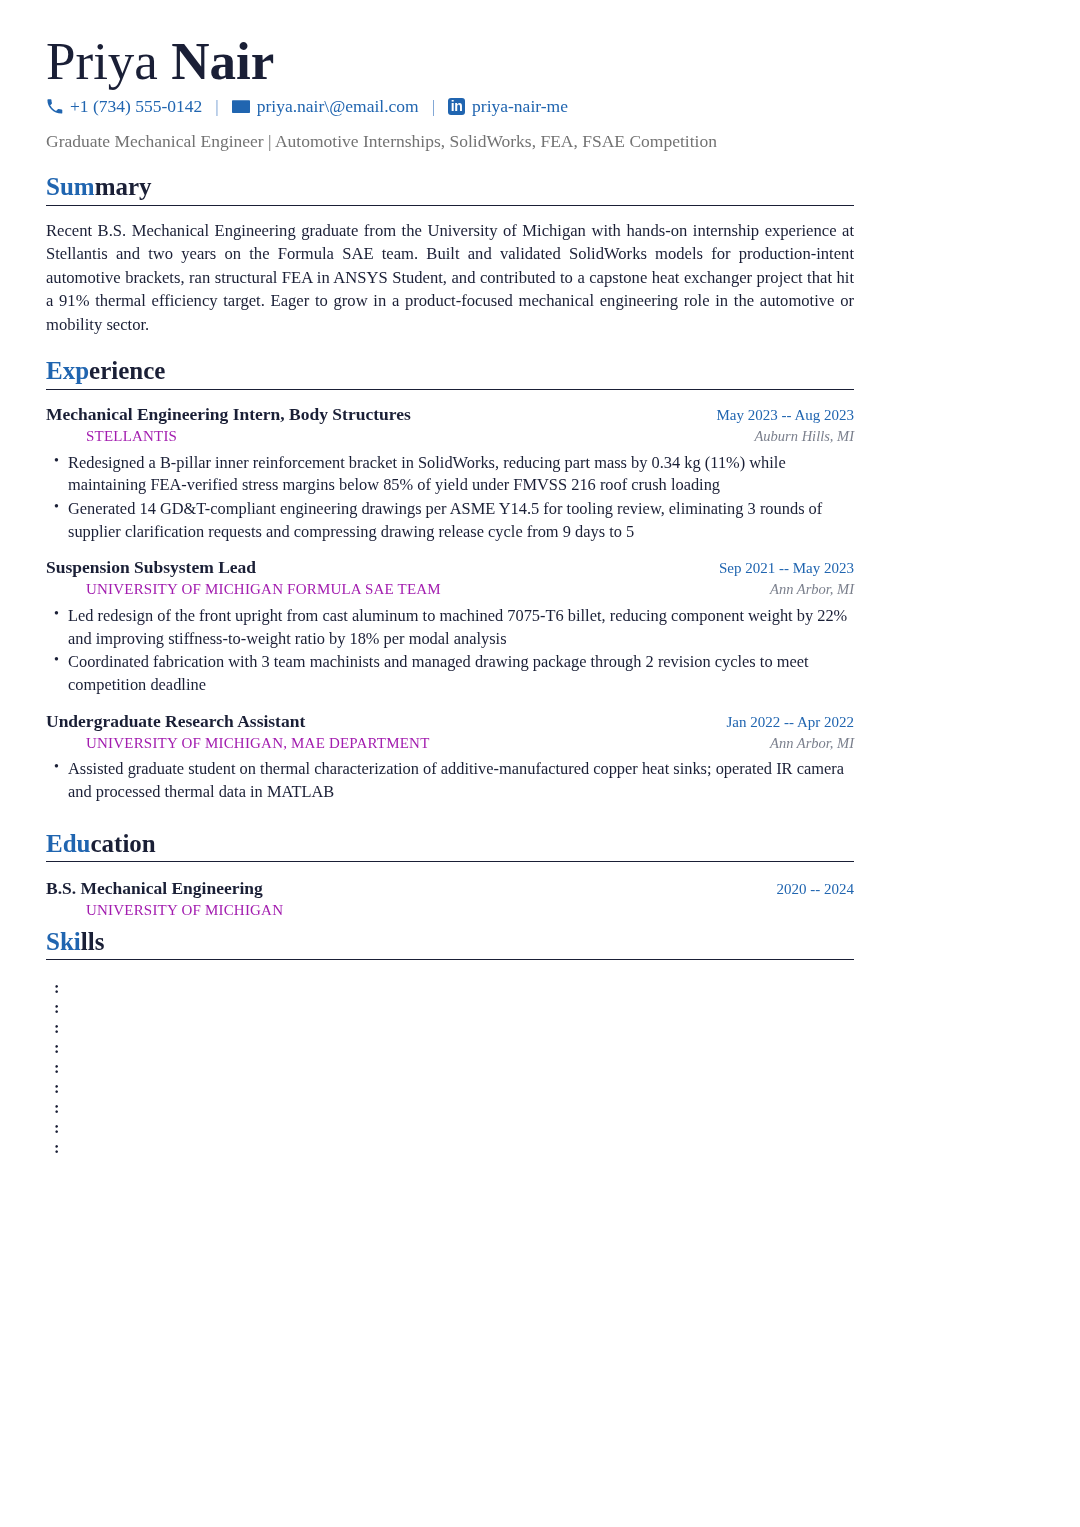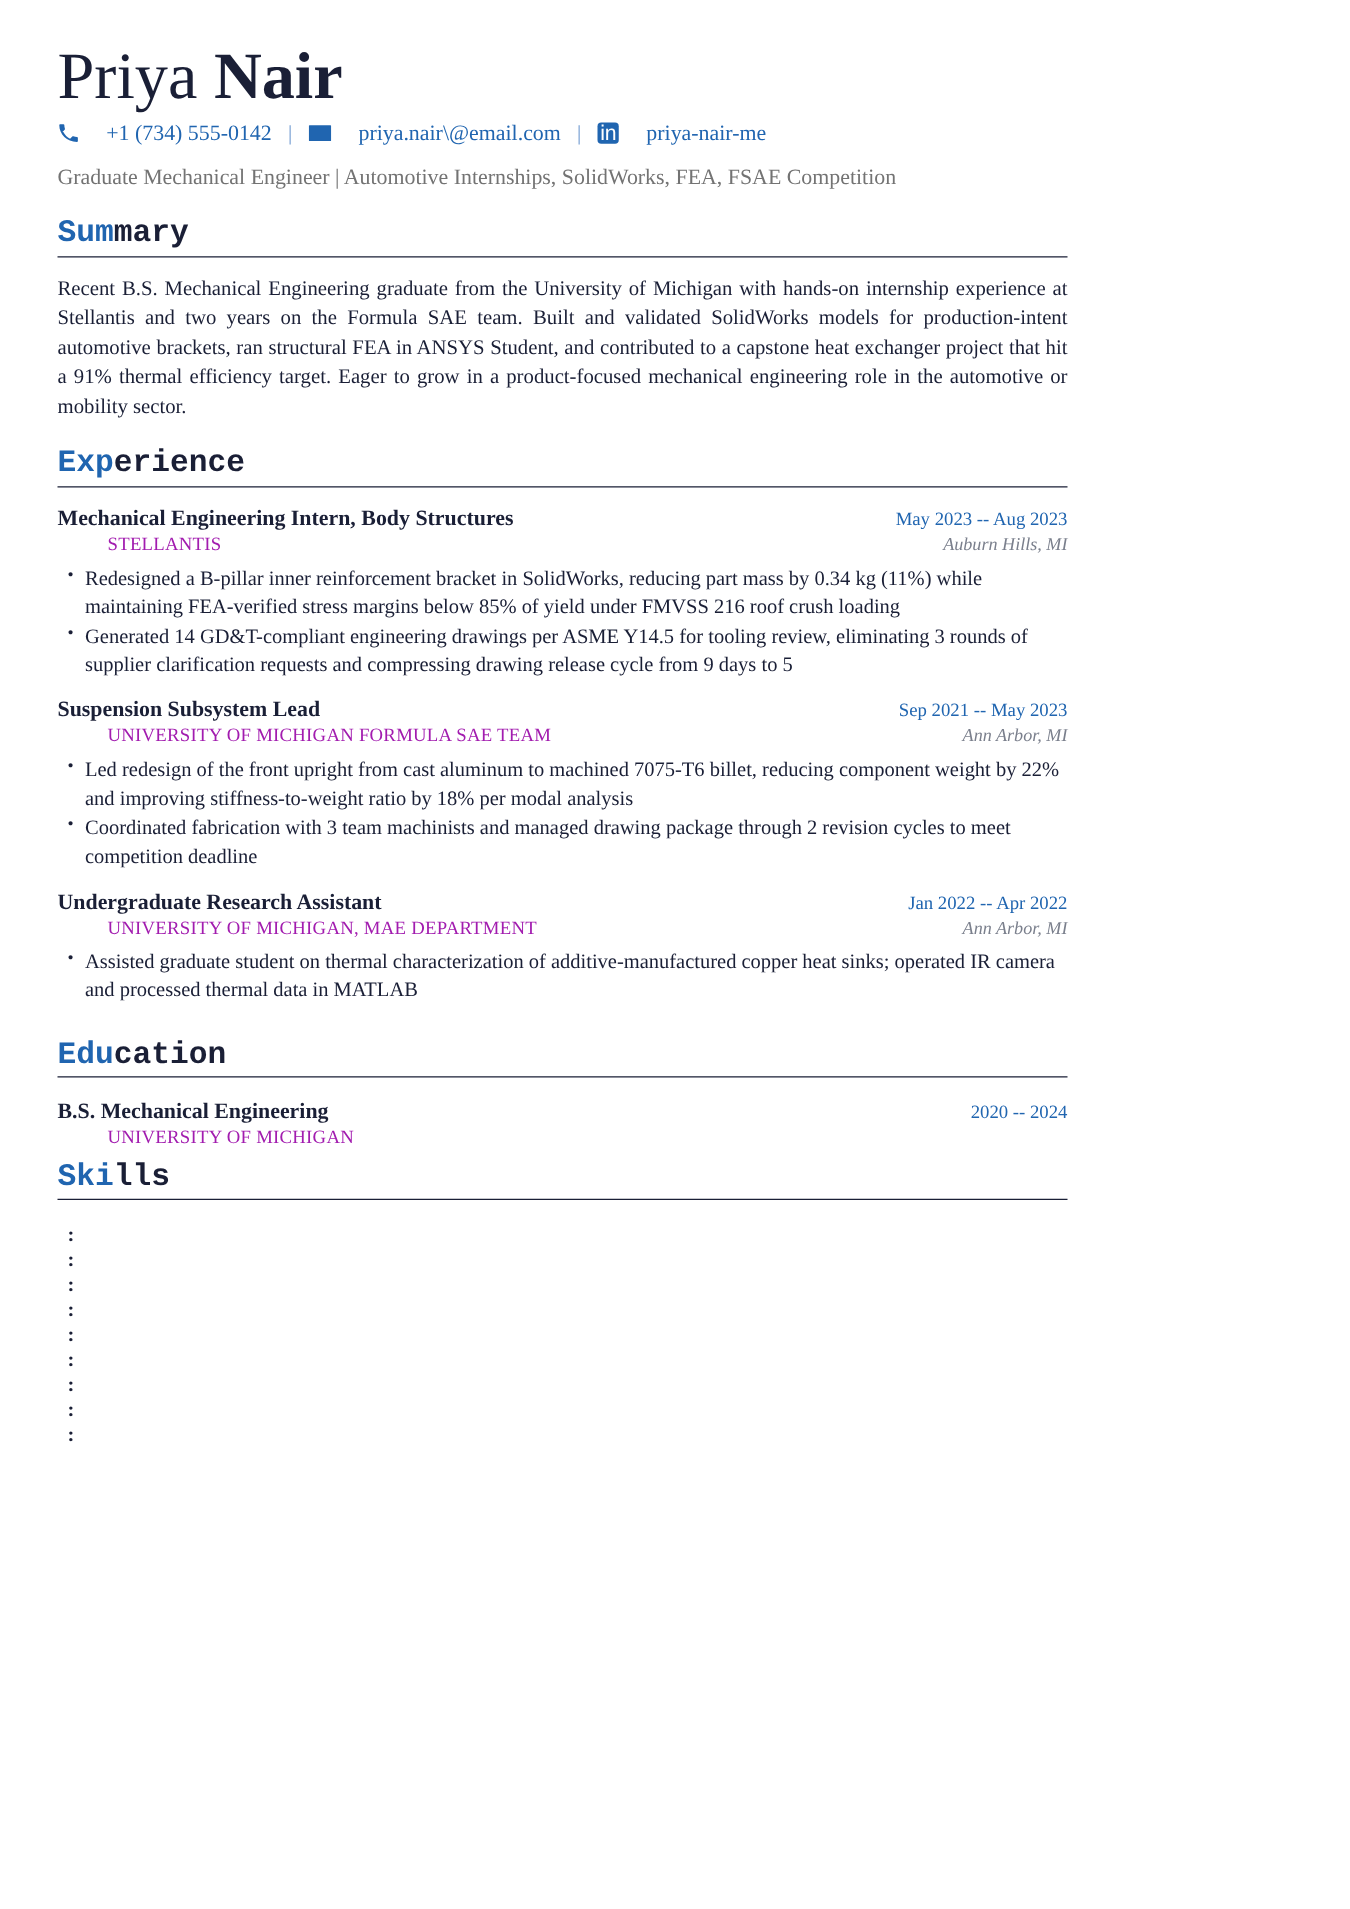--- a/index.html
+++ b/index.html
@@ -39,21 +39,21 @@
     color: #2065b0;
     display: flex;
     align-items: center;
     gap: 0px;
     margin-top: 8px;
     line-height: 1;
   }
   .contact-item {
     display: inline-flex;
     align-items: center;
-    gap: 22px;
+    gap: 7px;
     white-space: nowrap;
   }
   .contact-sep {
     color: #6f9ad0;
     padding: 0 13px;
     font-size: 17px;
   }
   .ico {
     display: inline-flex;
     align-items: center;
@@ -62,43 +62,42 @@
   }
   .ico svg { display: block; }
   .li-badge {
     width: 17px; height: 17px;
     background: #2065b0;
     border-radius: 3px;
     display: inline-flex;
     align-items: center;
     justify-content: center;
     color: #fff;
-    font-size: 17px;
-    font-weight: 400;
+    font-size: 14px;
+    font-weight: 700;
     font-family: "Liberation Sans", sans-serif;
     line-height: 1;
     letter-spacing: -0.3px;
   }
   .tagline {
     font-size: 17.5px;
     color: #737373;
     margin-top: 16px;
     line-height: 1.2;
   }
 
   
   .section { margin-top: 21px; }
   .section-title {
     font-size: 25px;
     font-weight: 700;
     line-height: 1.1;
     color: #1a1f36;
     margin: 0;
     white-space: pre;
-    font-family: Liberation Mono, monospace;
   }
   .section-title .hl { color: #2065b0; }
   .rule {
     border: 0;
     border-top: 1.6px solid #1a1f36;
     margin: 4px 0 0 0;
     height: 0;
   }
 
   .summary-text {

